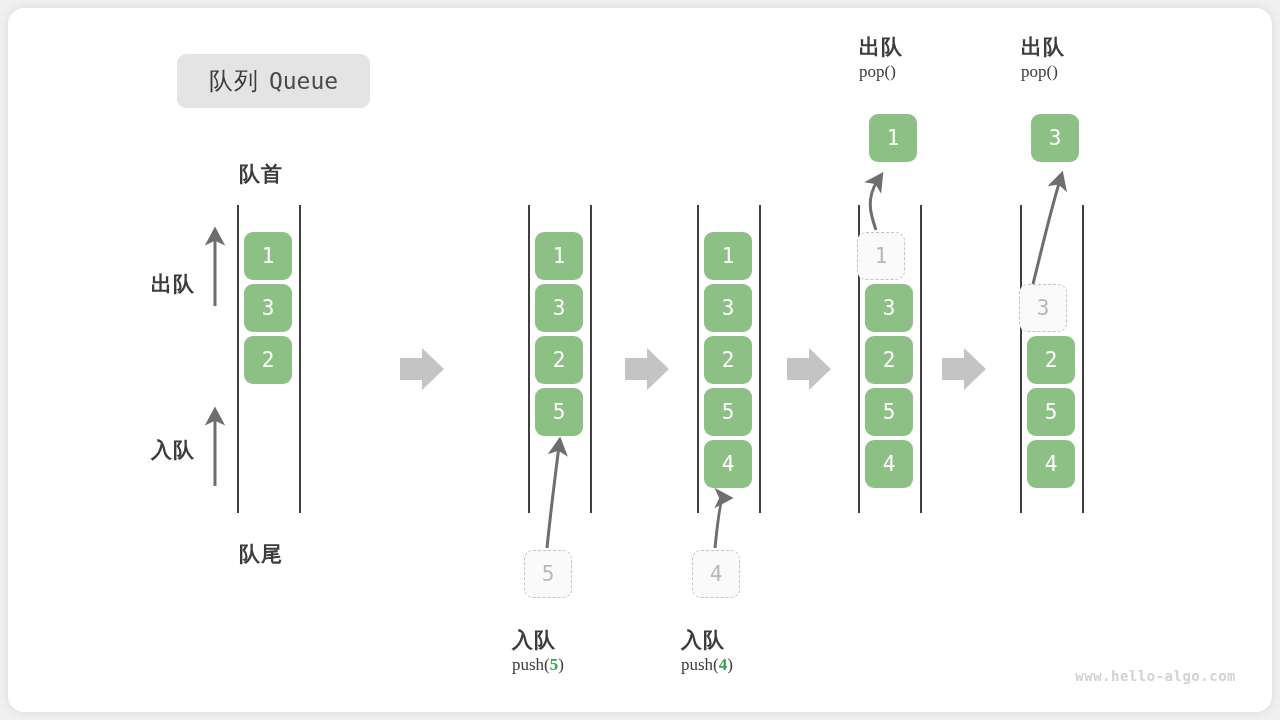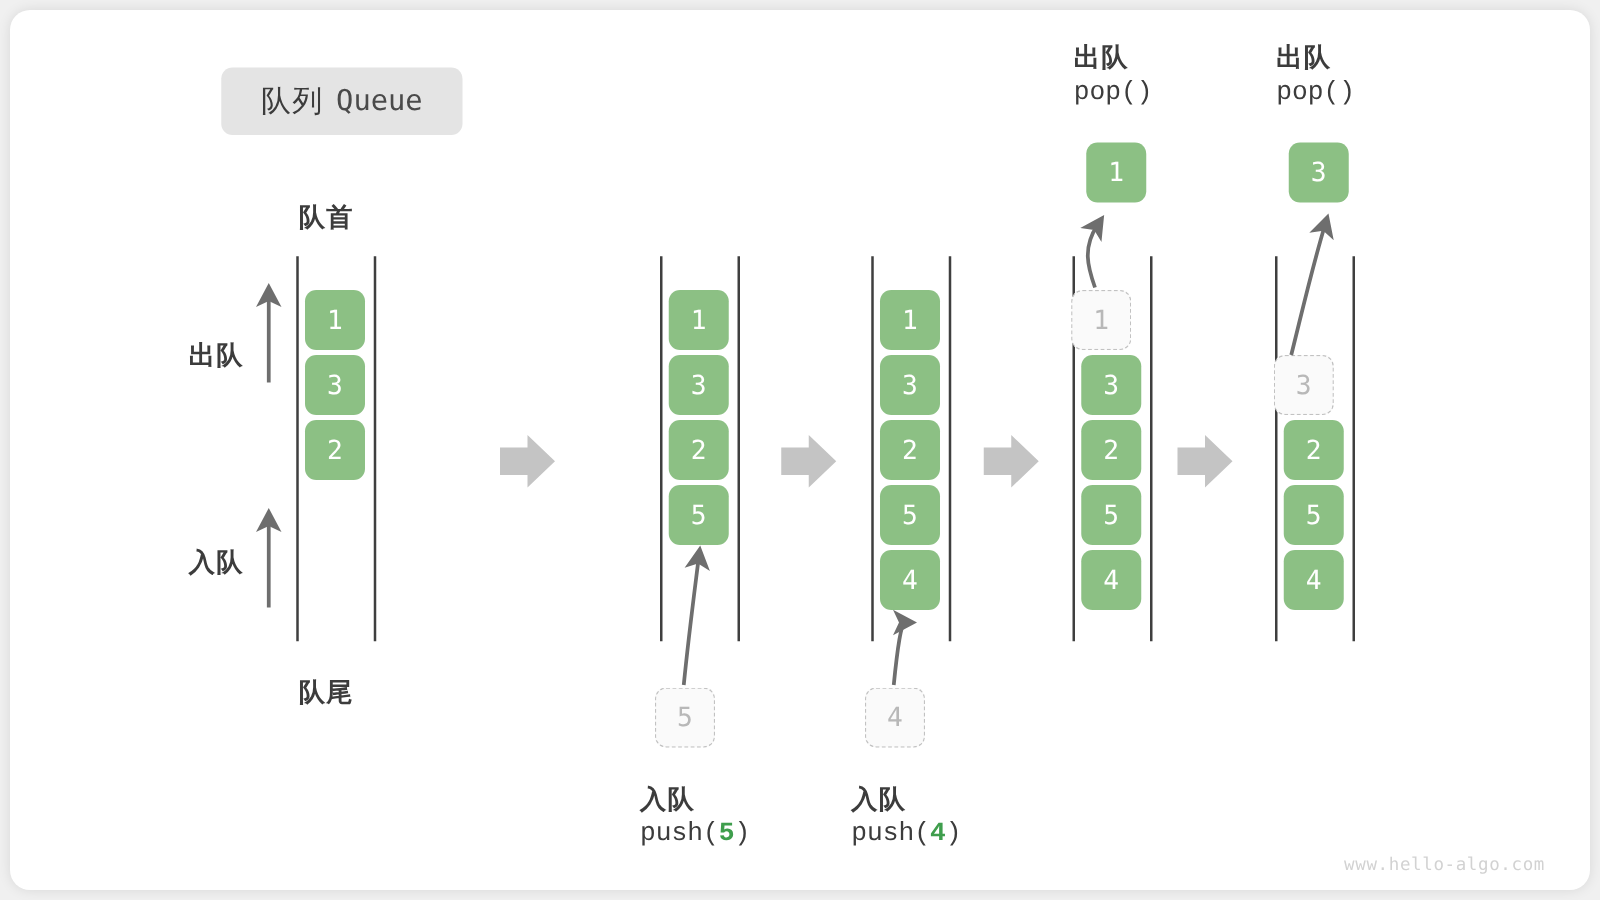--- a/index.html
+++ b/index.html
@@ -108,37 +108,38 @@
   }
   .op-caption .line-cn {
     font-size: 21px;
     font-weight: bold;
     color: #3c3c3c;
     letter-spacing: 1px;
     display: block;
     line-height: 1.35;
   }
   .op-caption .line-code {
-    font-family: Liberation Mono, monospace;
-    font-size: 21px;
+    font-family: Liberation Serif, serif;
+    font-size: 17px;
     color: #3c3c3c;
     display: block;
     line-height: 1.35;
   }
   .op-caption .arg { color: #3f9e4d; font-weight: bold; }
 
   
   #watermark {
     position: absolute;
     right: 36px;
-    bottom: 12px;
+    bottom: 28px;
     font-family: "DejaVu Sans Mono", "Liberation Mono", monospace;
     font-size: 14px;
     color: #d2d2d2;
     letter-spacing: 0.5px;
+    font-weight: bold;
   }
 
   svg.overlay {
     position: absolute;
     left: 0; top: 0;
     width: 1264px;
     height: 704px;
     pointer-events: none;
   }
 </style>

